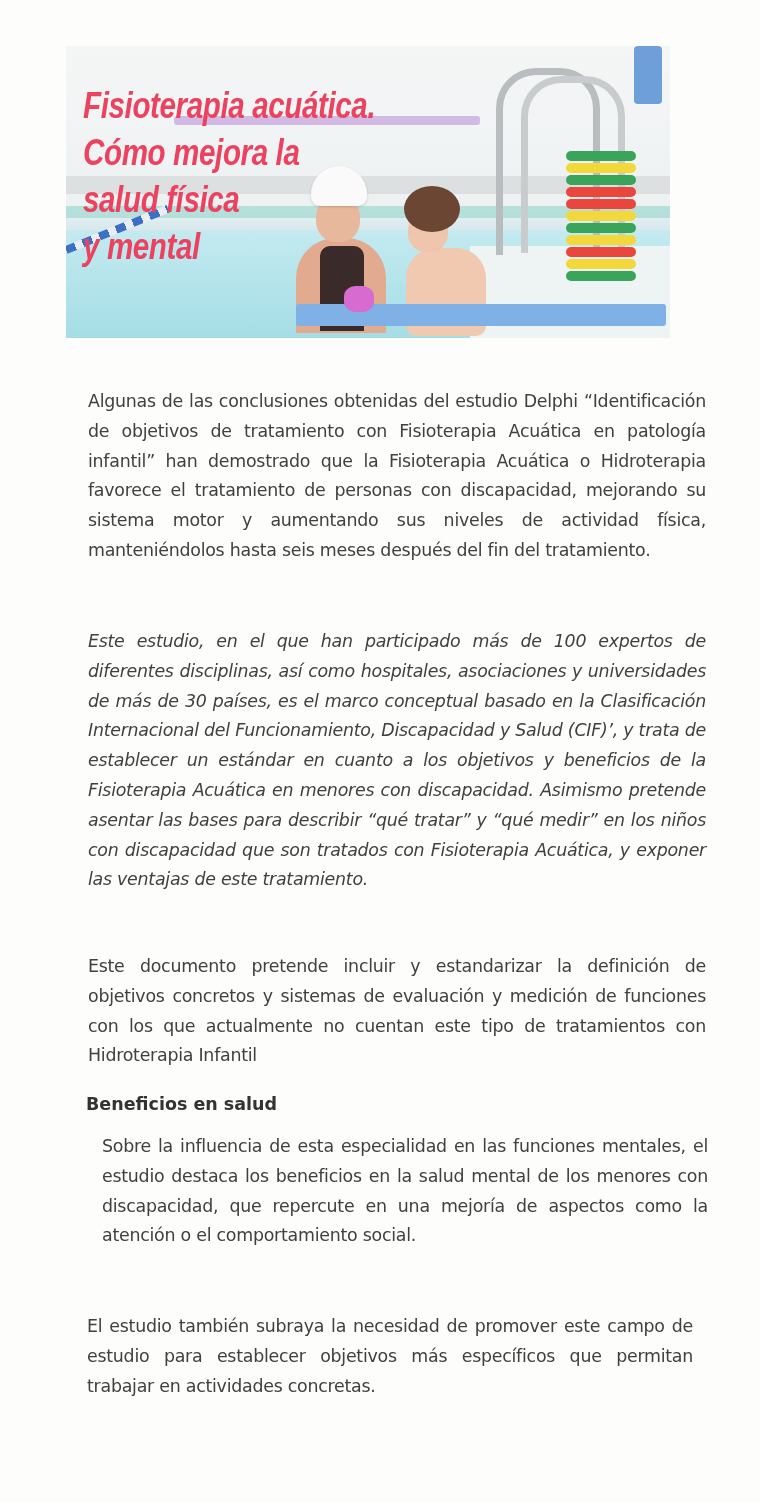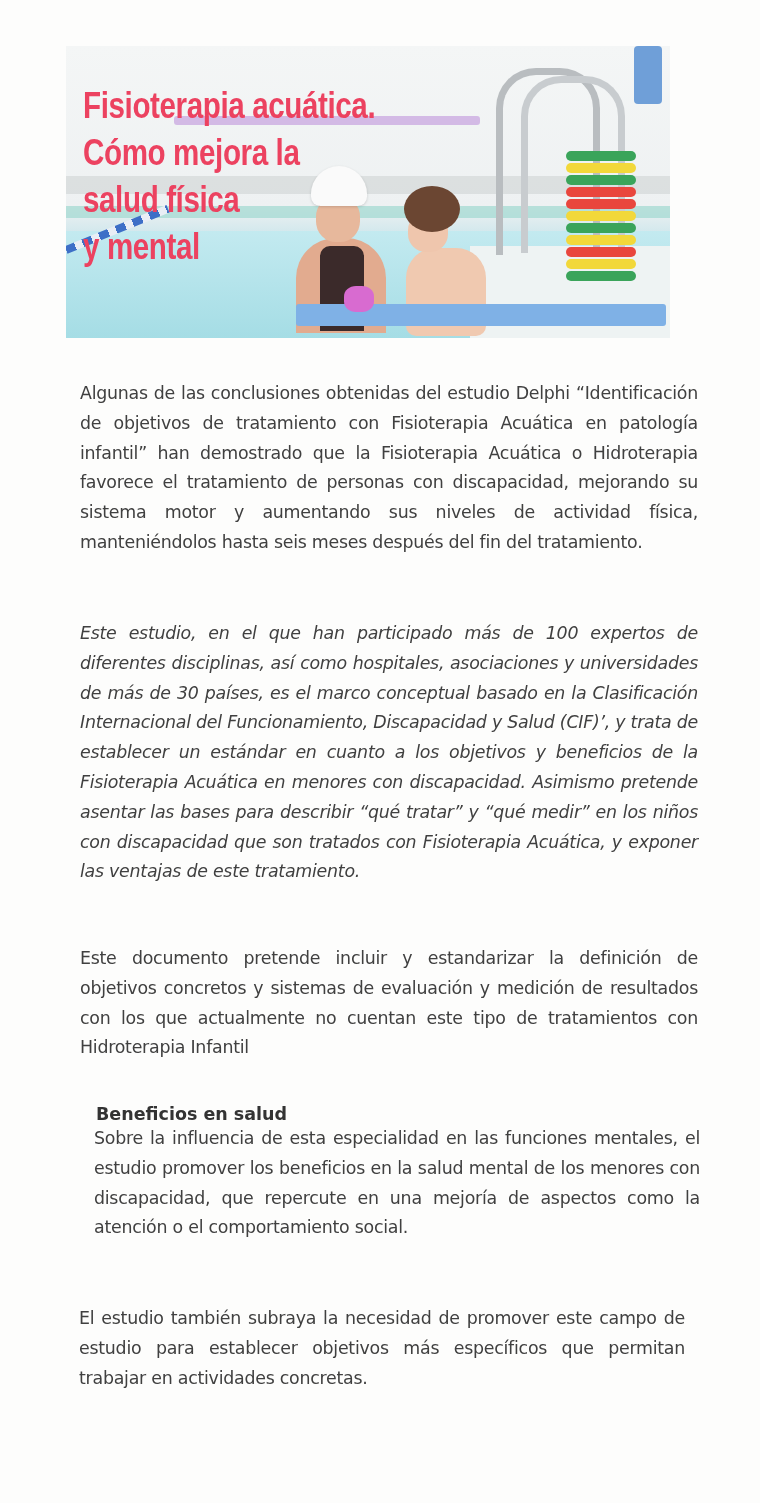--- a/index.html
+++ b/index.html
@@ -4,20 +4,21 @@
 <style>
   html, body { margin: 0; padding: 0; }
   body {
     width: 760px; height: 1503px; background: #fdfdfc; position: relative; overflow: hidden;
     font-family: "DejaVu Sans", sans-serif; color: #3a3a3a;
   }
   .hero {
     position: absolute; left: 66px; top: 46px; width: 604px; height: 292px;
     background: linear-gradient(180deg, #f4f6f6 0%, #eef1f2 55%, #bfe2e9 70%, #9fd6e0 100%);
     overflow: hidden;
+    font-style: italic;
   }
   .hero .wall-stripe { position: absolute; left: 0; top: 130px; width: 100%; height: 18px; background: #cfd3d4; opacity: .6; }
   .hero .pool-edge { position: absolute; left: 0; top: 160px; width: 100%; height: 12px; background: #9fd8d0; opacity: .7; }
   .hero .water { position: absolute; left: 0; top: 185px; width: 100%; height: 107px; background: linear-gradient(180deg,#c3eaf0,#a5dde5); }
   .hero .deck { position: absolute; right: 0; top: 200px; width: 200px; height: 92px; background: #eef3f3; }
   .hero .ladder { position: absolute; left: 430px; top: 22px; width: 90px; height: 180px; border: 7px solid #b9bdc0; border-bottom: none; border-radius: 40px 40px 0 0; }
   .hero .ladder2 { position: absolute; left: 455px; top: 30px; width: 90px; height: 170px; border: 7px solid #c8cccf; border-bottom: none; border-radius: 40px 40px 0 0; }
   .hero .blue-block { position: absolute; right: 8px; top: 0; width: 28px; height: 58px; background: #6f9fd8; border-radius: 4px; }
   .rings { position: absolute; left: 500px; top: 105px; width: 70px; }
   .ring { height: 10px; border-radius: 6px; margin-bottom: 2px; }
@@ -36,25 +37,25 @@
   .hero-title {
     position: absolute; left: 17px; top: 36px; margin: 0;
     font-family: "Liberation Sans", sans-serif; font-weight: bold;
     font-size: 37px; line-height: 47px; color: #ec4260;
     transform: scaleX(0.8); transform-origin: left top; letter-spacing: -0.5px;
     white-space: nowrap;
   }
   .hero-title .line { display: block; }
   .underline-bar { position: absolute; left: 108px; top: 70px; width: 306px; height: 9px; background: #b98ad8; opacity: .55; border-radius: 3px; }
 
-  .text { position: absolute; left: 72px; width: 618px; font-size: 17.4px; line-height: 29.8px; color: #404040; text-align: justify; margin: 8px; font-family: "DejaVu Sans", sans-serif; letter-spacing: -0.25px; }
+  .text { position: absolute; left: 72px; width: 618px; font-size: 17.4px; line-height: 29.8px; color: #404040; text-align: justify; margin: 16px; font-family: "DejaVu Sans", sans-serif; letter-spacing: -0.25px; }
   .p1 { top: 371px; }
   .p2 { top: 611px; font-style: italic; }
   .p3 { top: 936px; }
-  .h-benef { position: absolute; left: 86px; top: 1094px; font-weight: bold; font-size: 17.5px; color: #333; margin: 10px; }
+  .h-benef { position: absolute; left: 86px; top: 1094px; font-weight: bold; font-size: 17.5px; color: #333; margin: 0; }
   .p4 { top: 1116px; left: 86px; width: 606px; }
   .p5 { top: 1296px; left: 71px; width: 606px; }
 </style>
 </head>
 <body>
 
 <div class="hero">
   <div class="wall-stripe"></div>
   <div class="pool-edge"></div>
   <div class="water"></div>
@@ -93,16 +94,16 @@
   <h1 class="hero-title">
     <span class="line">Fisioterapia acuática.</span>
     <span class="line">Cómo mejora la</span>
     <span class="line">salud física</span>
     <span class="line">y mental</span>
   </h1>
 </div>
 
 <p class="text p1">Algunas de las conclusiones obtenidas del estudio Delphi “Identificación de objetivos de tratamiento con Fisioterapia Acuática en patología infantil” han demostrado que la Fisioterapia Acuática o Hidroterapia favorece el tratamiento de personas con discapacidad, mejorando su sistema motor y aumentando sus niveles de actividad física, manteniéndolos hasta seis meses después del fin del tratamiento.</p>
 <p class="text p2">Este estudio, en el que han participado más de 100 expertos de diferentes disciplinas, así como hospitales, asociaciones y universidades de más de 30 países, es el marco conceptual basado en la Clasificación Internacional del Funcionamiento, Discapacidad y Salud (CIF)’, y trata de establecer un estándar en cuanto a los objetivos y beneficios de la Fisioterapia Acuática en menores con discapacidad. Asimismo pretende asentar las bases para describir “qué tratar” y “qué medir” en los niños con discapacidad que son tratados con Fisioterapia Acuática, y exponer las ventajas de este tratamiento.</p>
-<p class="text p3">Este documento pretende incluir y estandarizar la definición de objetivos concretos y sistemas de evaluación y medición de resultados con los que actualmente no cuentan este tipo de tratamientos con Hidroterapia Infantil</p>
+<p class="text p3">Este documento pretende incluir y estandarizar la definición de objetivos concretos y sistemas de evaluación y medición de funciones con los que actualmente no cuentan este tipo de tratamientos con Hidroterapia Infantil</p>
 <h2 class="h-benef">Beneficios en salud</h2>
-<p class="text p4">Sobre la influencia de esta especialidad en las funciones mentales, el estudio promover los beneficios en la salud mental de los menores con discapacidad, que repercute en una mejoría de aspectos como la atención o el comportamiento social.</p>
+<p class="text p4">Sobre la influencia de esta especialidad en las funciones mentales, el estudio destaca los beneficios en la salud mental de los menores con discapacidad, que repercute en una mejoría de aspectos como la atención o el comportamiento social.</p>
 <p class="text p5">El estudio también subraya la necesidad de promover este campo de estudio para establecer objetivos más específicos que permitan trabajar en actividades concretas.</p>
 
 </body></html>

